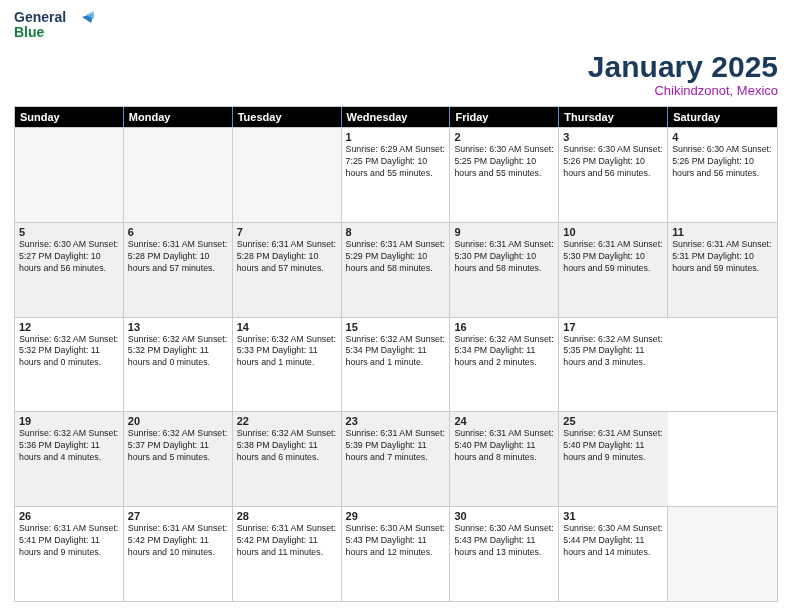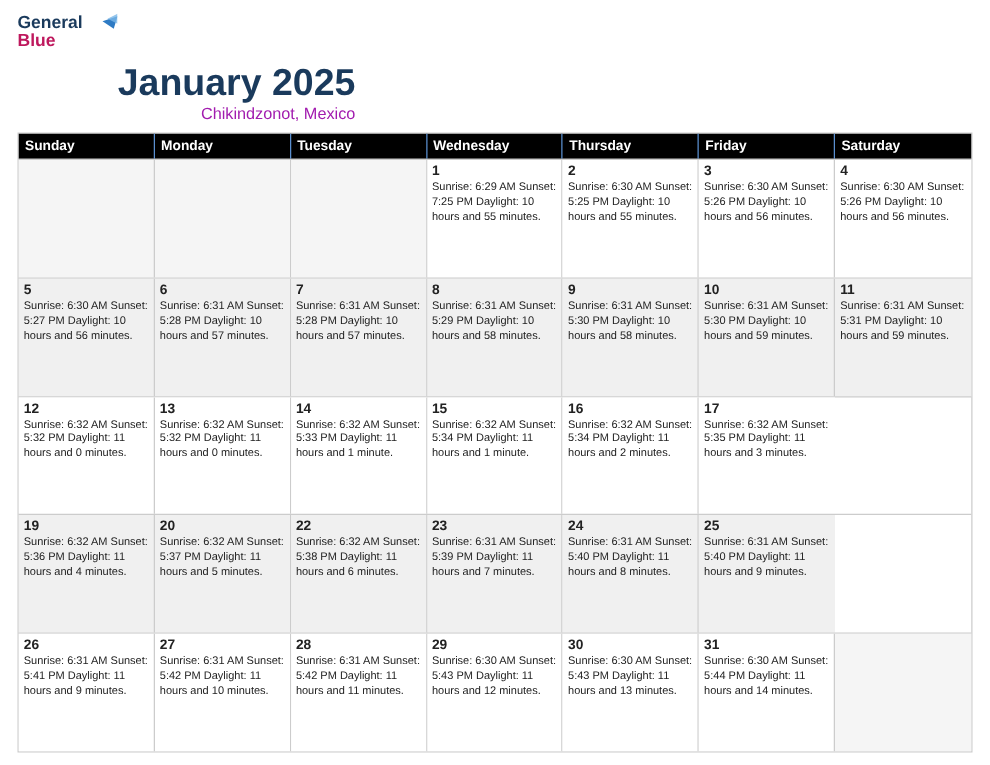--- a/index.html
+++ b/index.html
@@ -14,20 +14,21 @@
       width: 792px;
       height: 612px;
       background: #fff;
       display: flex;
       flex-direction: column;
       padding: 10px 14px 10px 14px;
     }
     .header {
       display: flex;
       align-items: flex-start;
+      justify-content: space-between;
       margin-bottom: 8px;
     }
     .logo {
       display: flex;
       align-items: center;
       gap: 4px;
     }
     .title-block {
       text-align: right;
       margin-top: 40px;
@@ -99,41 +100,41 @@
     }
   </style>
 </head>
 <body>
 
 <div class="page">
   <div class="header">
     <div class="logo">
   <div style="display:flex;flex-direction:column;line-height:1.1">
     <span style="font-size:14px;font-weight:bold;color:#1a3a5c;">General</span>
-    <span style="font-size:14px;font-weight:bold;color:#be185d;">Blue</span>
+    <span style="font-size:14px;font-weight:bold;color:#15803d;">Blue</span>
   </div>
   <svg width="22" height="22" viewBox="0 0 22 22" style="margin-left:2px;margin-top:-10px">
     <polygon points="10,8 22,4 19,14" fill="#2e7bc4"></polygon>
     <polygon points="14,6 22,2 22,10" fill="#7ab8e8" opacity="0.8"></polygon>
   </svg>
 </div>
     <div class="title-block">
       <div class="month-title">January 2025</div>
       <div class="subtitle">Chikindzonot, Mexico</div>
     </div>
   </div>
 
   <div class="calendar">
     <div class="cal-header">
     <div class="cal-header-cell">Sunday</div>
         <div class="cal-header-cell">Monday</div>
         <div class="cal-header-cell">Tuesday</div>
         <div class="cal-header-cell">Wednesday</div>
+        <div class="cal-header-cell">Friday</div>
         <div class="cal-header-cell">Thursday</div>
-        <div class="cal-header-cell">Friday</div>
         <div class="cal-header-cell">Saturday</div>
       </div>
     <div class="cal-body">
     <div class="cal-row">
           <div class="cal-cell empty"></div>
           <div class="cal-cell empty"></div>
           <div class="cal-cell empty"></div>
           <div class="cal-cell">
             <div class="day-num">1</div>
             <div class="cell-info">Sunrise: 6:29 AM

